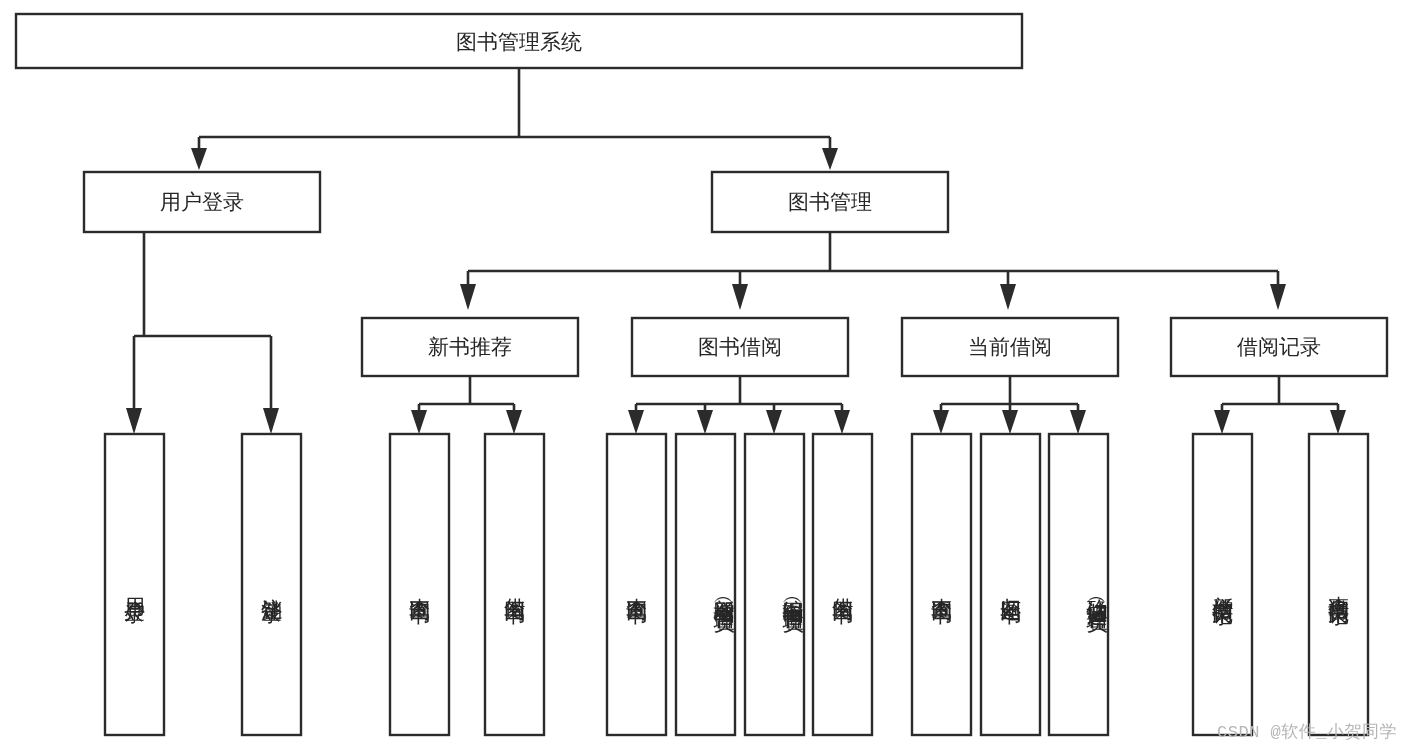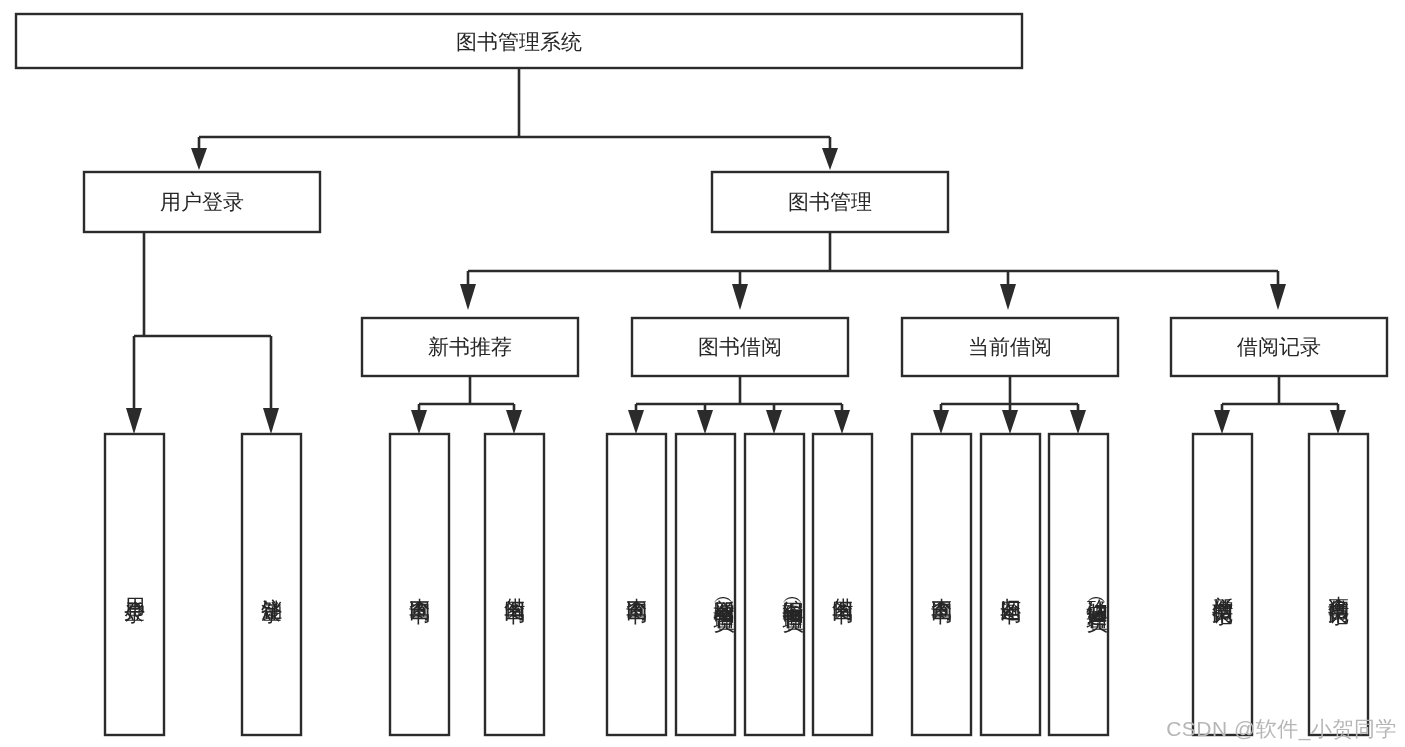--- a/index.html
+++ b/index.html
@@ -59,22 +59,22 @@
     color: #262626;
     letter-spacing: 2px;
     white-space: nowrap;
     text-align: start;
     pointer-events: none;
   }
   .watermark {
     position: absolute;
     right: 8px;
     bottom: 4px;
-    font-family: Liberation Sans, sans-serif;
-    font-size: 21px;
+    font-family: Liberation Mono, monospace;
+    font-size: 17px;
     color: #b6b6b6;
     white-space: nowrap;
     letter-spacing: 0.5px;
   }
 </style>
 </head>
 <body>
 
 <div id="diagram-root">
 

